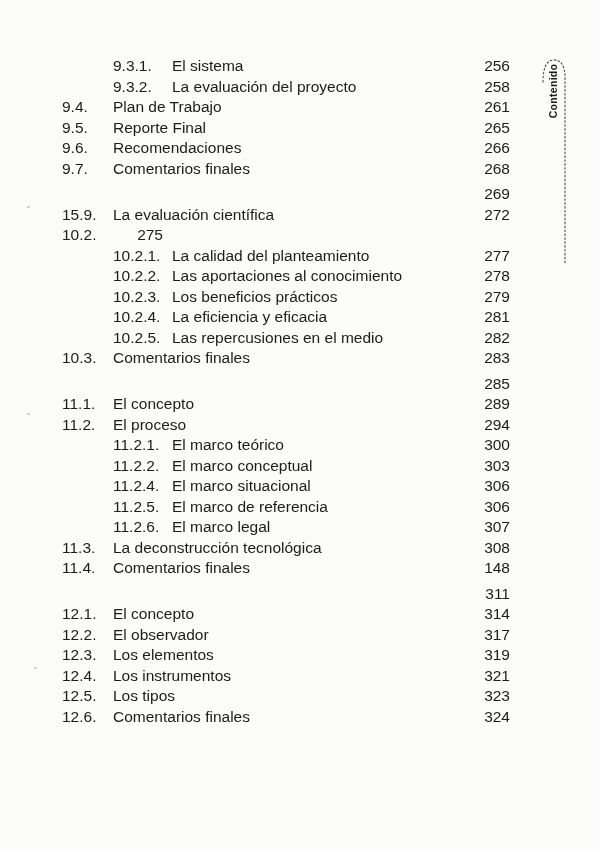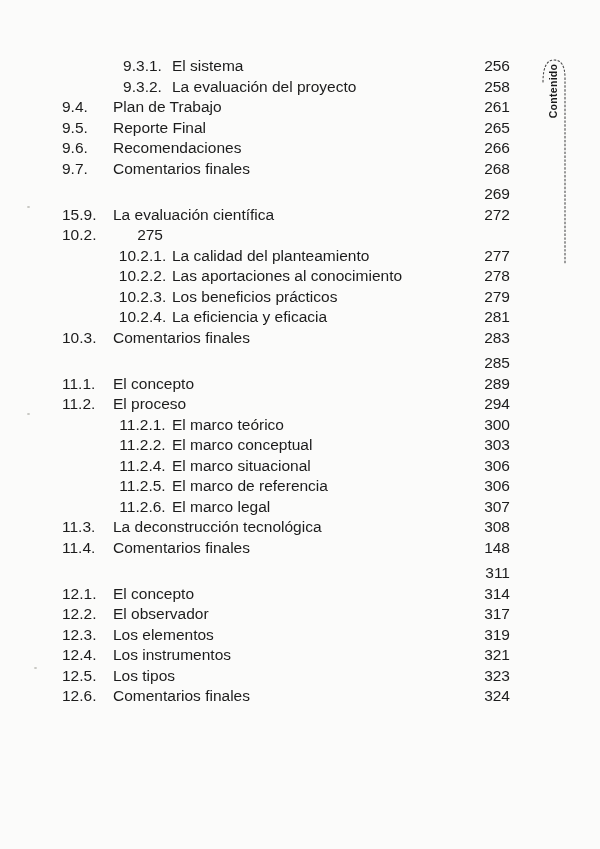--- a/index.html
+++ b/index.html
@@ -25,21 +25,21 @@
     display: flex;
     align-items: baseline;
     height: 20.5px;
     line-height: 20.5px;
     font-size: 15.5px;
     white-space: nowrap;
   }
   .row .num { flex: 0 0 auto; }
   .lvl1 .num, .lvl0 .num { width: 51px; }
   .lvl2 { padding-left: 51px; }
-  .lvl2 .num { width: 59px; text-align: center; }
+  .lvl2 .num { width: 59px; }
   .row .title { flex: 1 1 auto; overflow: hidden; }
   .row .page-no { flex: 0 0 auto; min-width: 50px; text-align: right; }
   .tab-svg { position: absolute; left: 538px; top: 54px; }
   .tab-label {
     position: absolute;
     left: 525px;
     top: 85px;
     width: 55px;
     text-align: center;
     transform: rotate(-90deg);
@@ -132,20 +132,25 @@
         <div class="row lvl2">
           <span class="num">10.2.3.</span>
           <span class="title">Los beneficios prácticos</span>
           <span class="page-no">279</span>
         </div>
         <div class="row lvl2">
           <span class="num">10.2.4.</span>
           <span class="title">La eficiencia y eficacia</span>
           <span class="page-no">281</span>
         </div>
+        <div class="row lvl2">
+          <span class="num">10.2.5.</span>
+          <span class="title">Las repercusiones en el medio</span>
+          <span class="page-no">282</span>
+        </div>
         <div class="row lvl1">
           <span class="num">10.3.</span>
           <span class="title">Comentarios finales</span>
           <span class="page-no">283</span>
         </div>
       </div>
       <div class="section">
         <div class="row lvl0">
           <span class="num"></span>
           <span class="title"></span>

